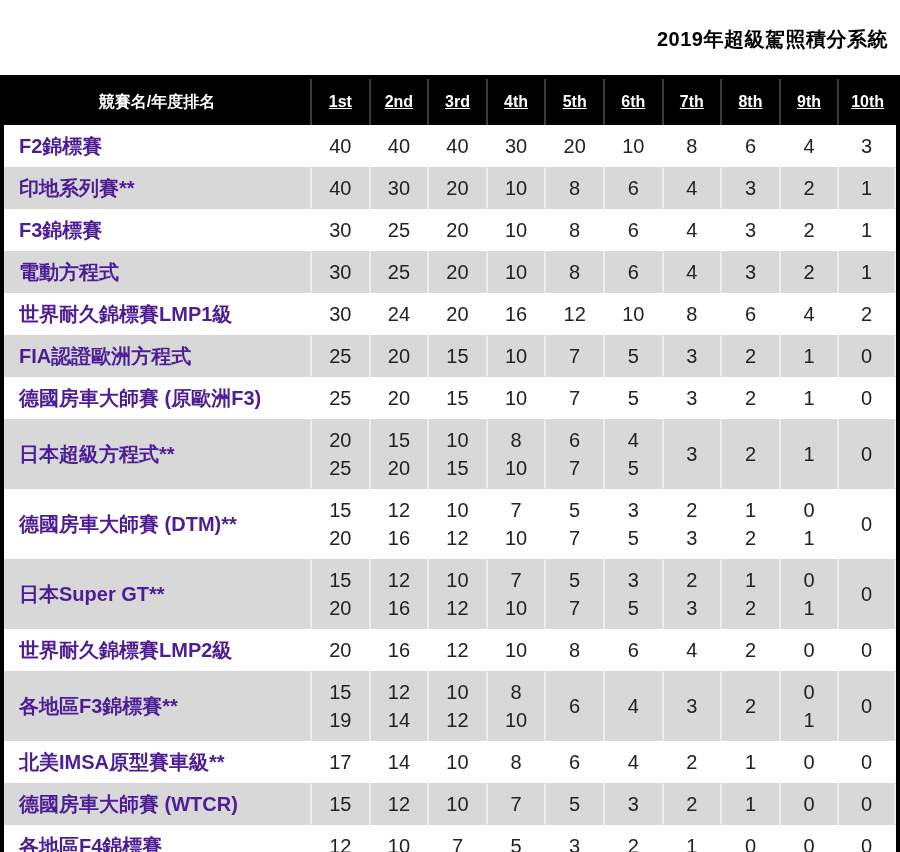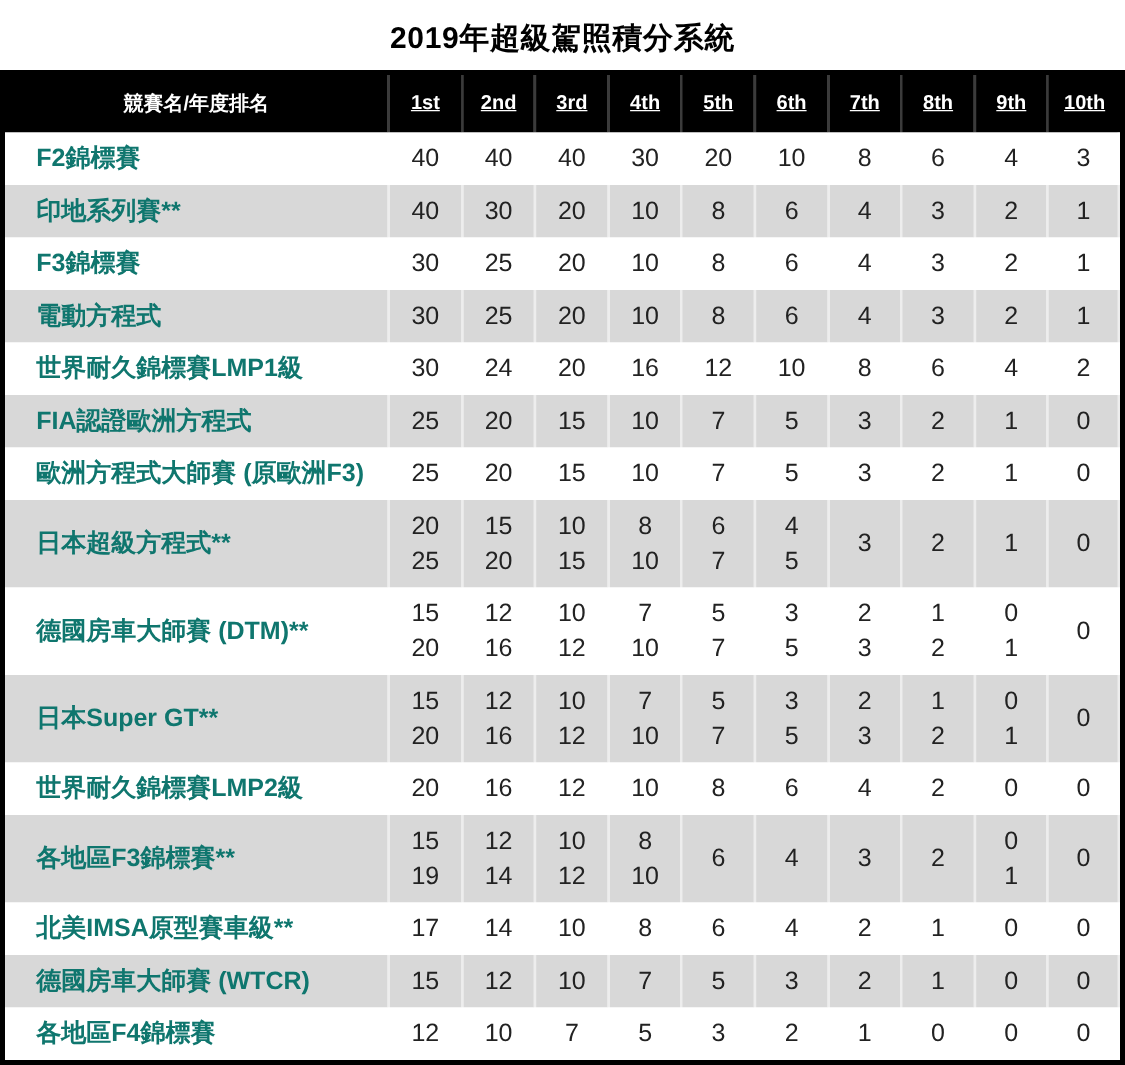--- a/index.html
+++ b/index.html
@@ -10,24 +10,24 @@
     font-family: "Liberation Sans", sans-serif;
     -webkit-font-smoothing: antialiased;
   }
   .page {
     width: 900px;
     height: 852px;
     background: #ffffff;
     overflow: hidden;
   }
   .title {
-    margin: 0;
+    margin: 12px;
     padding: 14px 0 10px 0;
-    text-align: center;
-    font-size: 24px;
+    text-align: right;
+    font-size: 20px;
     font-weight: 700;
     color: #000000;
     letter-spacing: 0.5px;
   }
   table.points {
     width: 900px;
     table-layout: fixed;
     border-collapse: separate;
     border-spacing: 0;
     border: 4px solid #000000;
@@ -52,23 +52,23 @@
     color: #222222;
     text-align: center;
     vertical-align: middle;
     background: #ffffff;
   }
   tbody td + td { border-left: 2px solid rgba(255,255,255,0.55); }
   tbody td:last-child { border-right: 2px solid rgba(255,255,255,0.55); }
   tbody tr.alt td { background: #d8d8d8; }
   tbody td.name {
     text-align: left;
-    padding-left: 25px;
+    padding-left: 15px;
     font-weight: 700;
-    color: #0f766e;
+    color: #4c1d95;
   }
   tbody td div { line-height: 28px; }
 </style>
 </head>
 <body>
 
 <div class="page">
   <h1 class="title">2019年超級駕照積分系統</h1>
 
   <table class="points">
@@ -293,21 +293,21 @@
             <div>2</div>
           </td>
           <td>
             <div>1</div>
           </td>
           <td>
             <div>0</div>
           </td>
         </tr>
         <tr>
-          <td class="name">歐洲方程式大師賽 (原歐洲F3)</td>
+          <td class="name">德國房車大師賽 (原歐洲F3)</td>
           <td>
             <div>25</div>
           </td>
           <td>
             <div>20</div>
           </td>
           <td>
             <div>15</div>
           </td>
           <td>

